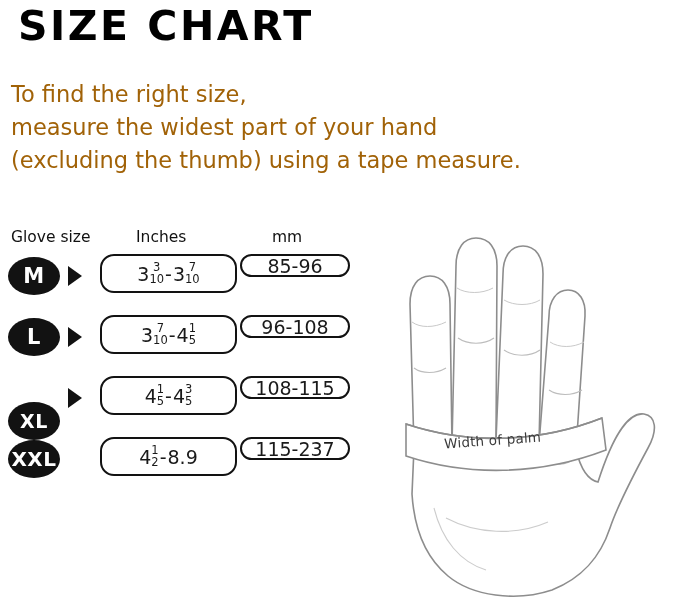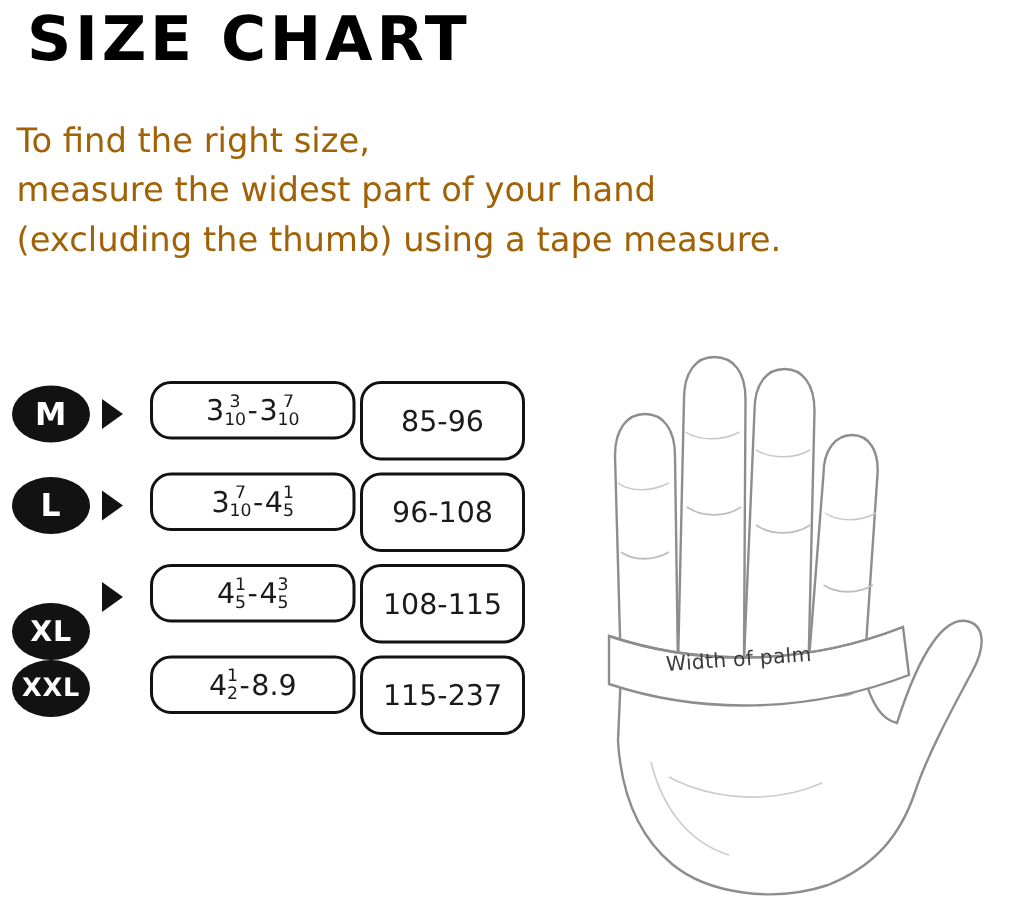--- a/index.html
+++ b/index.html
@@ -80,21 +80,21 @@
     font-weight: bold;
     font-family: "DejaVu Sans", sans-serif;
     display: flex;
     align-items: center;
     justify-content: center;
     letter-spacing: 0.5px;
   }
   .badge.m  { top: 5px; font-size: 21px; }
   .badge.l  { top: 5px; font-size: 21px; }
   .badge.xl { top: 5px; font-size: 19px; margin-top: 23px; }
-  .badge.xxl{ top: 5px; font-size: 17px; }
+  .badge.xxl{ top: 5px; font-size: 20px; }
 
   .arrow {
     position: absolute;
     left: 68px;
     top: 14px;
     width: 0;
     height: 0;
     border-left: 14px solid #121212;
     border-top: 10px solid transparent;
     border-bottom: 10px solid transparent;
@@ -114,21 +114,21 @@
     left: 100px;
     top: 2px;
     width: 137px;
     height: 39px;
     font-size: 19px;
   }
   .pill-mm {
     left: 240px;
     top: 2px;
     width: 110px;
-    height: 53px;
+    height: 23px;
     font-size: 19px;
   }
   .frac {
     display: inline-flex;
     flex-direction: column;
     align-items: center;
     font-size: 11.5px;
     line-height: 1.02;
     vertical-align: -2px;
     margin: 0 0px;
@@ -163,20 +163,27 @@
 <body>
 
 <div class="page">
 
   <div class="title">SIZE CHART</div>
 
   <div class="subtitle"><span>To find the right size,</span>
 <span>measure the widest part of your hand</span>
 <span>(excluding the thumb) using a tape measure.</span></div>
 
+  <div class="table-area">
+    <div class="col-headers">
+      <div class="col-head ch-size">Glove size</div>
+      <div class="col-head ch-inch">Inches</div>
+      <div class="col-head ch-mm">mm</div>
+    </div>
+  </div>
 
   <div class="rows">
 
     <div class="row">
       <div class="badge m">M</div>
       <div class="arrow"></div>
       <div class="pill pill-inch">
         <span class="nowrap">
           <span>3</span>
             <span class="frac">

